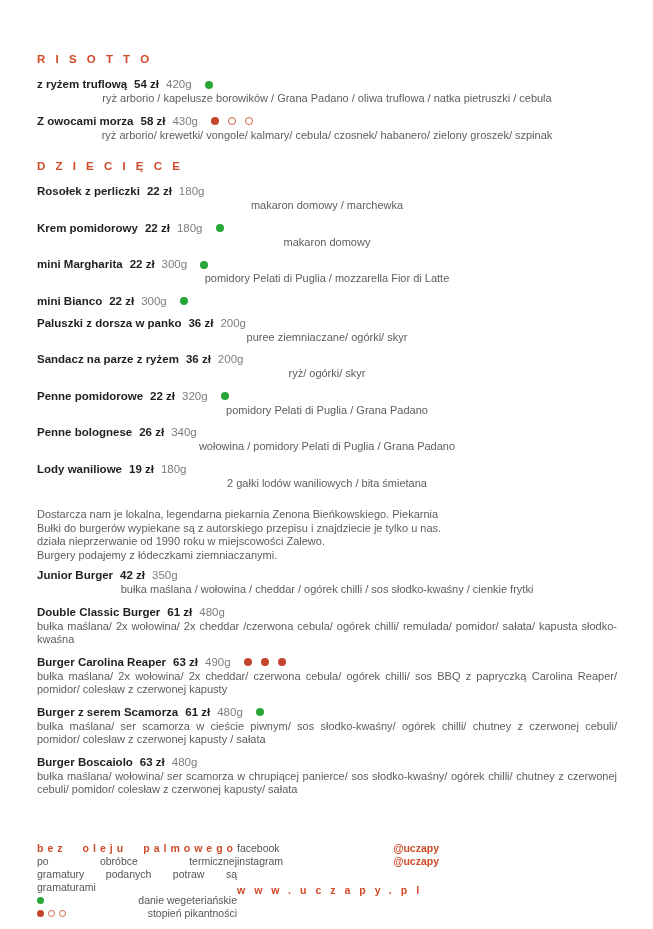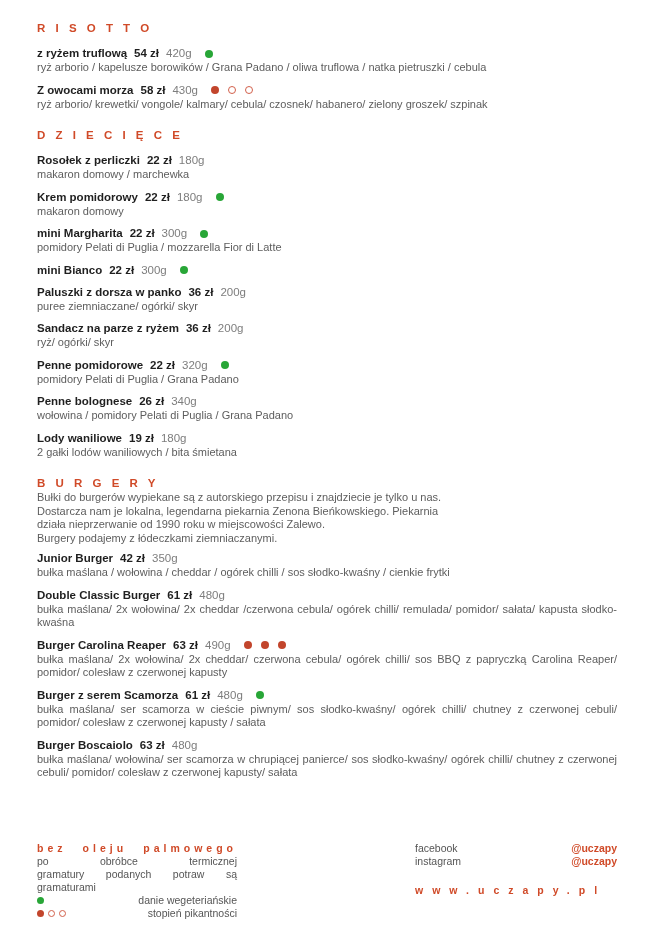--- a/index.html
+++ b/index.html
@@ -12,21 +12,21 @@
     --lt-gray:#7d7d7d;
   }
   *{box-sizing:border-box;}
   html,body{margin:0;padding:0;}
   body{
     width:653px;height:929px;
     background:#ffffff;
     font-family:"Liberation Sans", sans-serif;
     position:relative;overflow:hidden;
   }
-  .page{position:absolute;inset:0;padding:22px 36px 0 37px;}
+  .page{position:absolute;inset:0;padding:53px 36px 0 37px;}
   section.menu-section{margin:0 0 16px 0;}
   section.menu-section + section.menu-section{margin-top:18px;}
   h2.section-heading{
     font-size:11.5px;font-weight:bold;color:var(--accent);
     letter-spacing:3.5px;margin:0 0 12px 0;line-height:13px;
   }
   section.has-intro h2.section-heading{margin-bottom:1px;}
   .intro-line{
     font-size:11px;color:var(--gray);line-height:13.5px;
   }
@@ -38,26 +38,26 @@
   }
   .item-name{white-space:pre;}
   .item-price{margin-left:7px;white-space:nowrap;}
   .item-weight{font-weight:normal;color:var(--lt-gray);margin-left:7px;}
   .item-dots{display:inline-flex;gap:9px;margin-left:13px;align-items:center;}
   .dot{width:8px;height:8px;border-radius:50%;display:inline-block;background:transparent;}
   .dot.green{background:var(--green-dot);}
   .dot.red{background:var(--red-dot);}
   .dot.red-outline{border:1.5px solid var(--red-outline);}
   .desc{
-    font-size:11px;color:var(--gray);line-height:13.5px;margin-top:1px;
+    font-size:11px;color:var(--gray);line-height:13.5px;margin-top:1px;text-align:center;
   }
   .desc.justify{text-align:justify;text-justify:inter-word;}
   footer{
     position:absolute;left:37px;right:36px;top:842px;
-    display:flex;justify-content:space-between;
+    display:flex;justify-content:flex-start;
     font-size:10.5px;line-height:13px;
   }
   .f-left{width:200px;}
   .f-right{width:202px;}
   .f-red{color:var(--accent);font-weight:bold;}
   .f-gray{color:#555555;}
   .spread{text-align:justify;text-align-last:justify;}
   .palm{letter-spacing:4px;}
   .f-row{display:flex;justify-content:space-between;align-items:center;}
   .f-dots{display:inline-flex;gap:4px;align-items:center;}
@@ -178,24 +178,23 @@
         <div class="item">
           <div class="title-line">
             <span class="item-name">Lody waniliowe</span>
             <span class="item-price">19 zł</span>
             <span class="item-weight">180g</span>
           </div>
           <div class="desc">2 gałki lodów waniliowych / bita śmietana</div>
         </div>
       </section>
       <section class="menu-section has-intro">
-        <h2 class="section-heading">B U R G E R Y</h2>
         <div class="intro-block">
+          <div class="intro-line">Dostarcza nam je lokalna, legendarna piekarnia Zenona Bieńkowskiego. Piekarnia</div>
           <div class="intro-line">Bułki do burgerów wypiekane są z autorskiego przepisu i znajdziecie je tylko u nas.</div>
-          <div class="intro-line">Dostarcza nam je lokalna, legendarna piekarnia Zenona Bieńkowskiego. Piekarnia</div>
           <div class="intro-line">działa nieprzerwanie od 1990 roku w miejscowości Zalewo.</div>
           <div class="intro-line">Burgery podajemy z łódeczkami ziemniaczanymi.</div>
         </div>
         <div class="item">
           <div class="title-line">
             <span class="item-name">Junior Burger</span>
             <span class="item-price">42 zł</span>
             <span class="item-weight">350g</span>
           </div>
           <div class="desc">bułka maślana / wołowina / cheddar / ogórek chilli / sos słodko-kwaśny / cienkie frytki</div>

